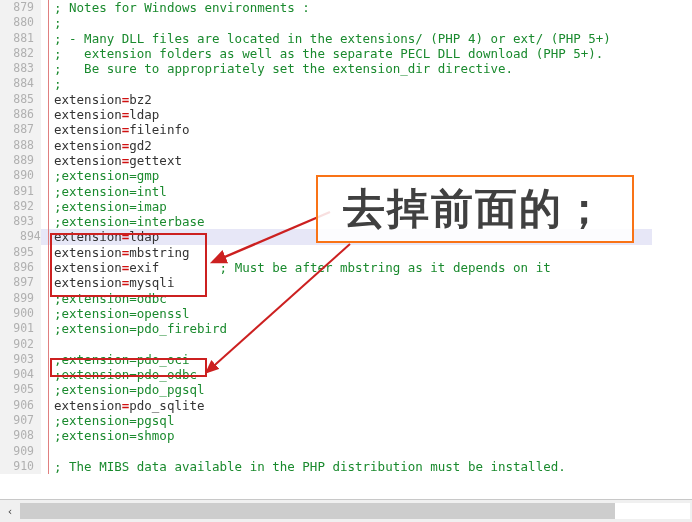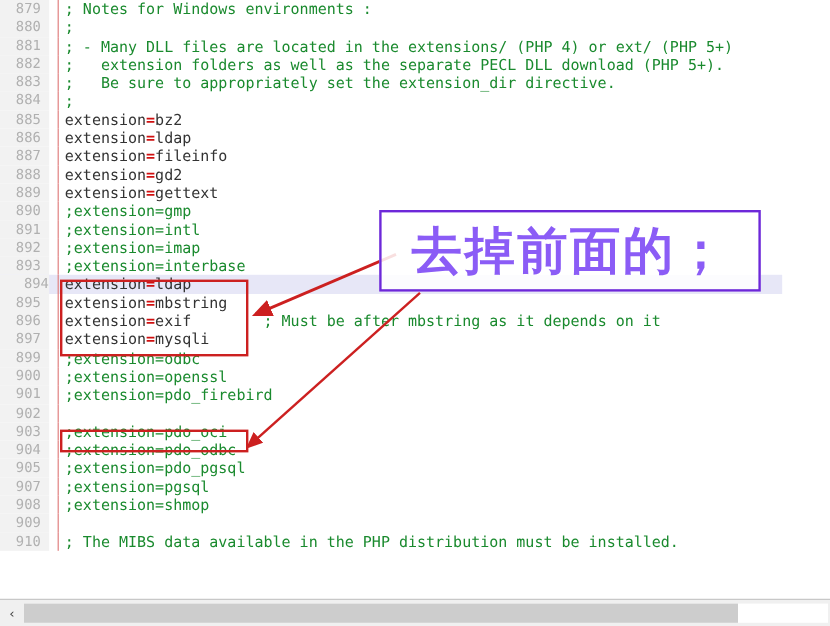--- a/index.html
+++ b/index.html
@@ -27,23 +27,23 @@
   .txt{position:absolute;left:54px;top:0;height:15.3px;white-space:pre;}
   .cm{color:#1a8a2e;}
   .key{color:#333333;}
   .eq{color:#d01010;font-weight:bold;}
   .val{color:#333333;}
 
   
   .ann{position:absolute;pointer-events:none;}
   .box{position:absolute;border:2px solid #cc2020;box-sizing:border-box;background:transparent;}
   .cn-box{
-    position:absolute;border:2px solid #6d28d9;box-sizing:border-box;
+    position:absolute;border:2px solid #f97316;box-sizing:border-box;
     background:rgba(255,255,255,0.86);
-    color:#8b5cf6;font-weight:bold;
+    color:#404040;font-weight:bold;
     font-family:"DejaVu Sans","Liberation Sans",sans-serif;
     display:flex;align-items:center;justify-content:center;
     letter-spacing:2px;
   }
   svg.arrows{position:absolute;left:0;top:0;width:692px;height:522px;}
 
   
   .hscroll{
     position:absolute;left:0;bottom:0;width:692px;height:22px;
     background:#f0f0f0;border-top:1px solid #c8c8c8;
@@ -82,20 +82,21 @@
       <div class="line"><div class="gutter">895</div><div class="rule"></div><div class="txt"><span class="key">extension</span><span class="eq">=</span><span class="val">mbstring</span></div></div>
       <div class="line"><div class="gutter">896</div><div class="rule"></div><div class="txt"><span class="key">extension</span><span class="eq">=</span><span class="val">exif</span><span>        </span><span class="cm">; Must be after mbstring as it depends on it</span></div></div>
       <div class="line"><div class="gutter">897</div><div class="rule"></div><div class="txt"><span class="key">extension</span><span class="eq">=</span><span class="val">mysqli</span></div></div>
       <div class="line"><div class="gutter">899</div><div class="rule"></div><div class="txt"><span class="cm">;extension=odbc</span></div></div>
       <div class="line"><div class="gutter">900</div><div class="rule"></div><div class="txt"><span class="cm">;extension=openssl</span></div></div>
       <div class="line"><div class="gutter">901</div><div class="rule"></div><div class="txt"><span class="cm">;extension=pdo_firebird</span></div></div>
       <div class="line"><div class="gutter">902</div><div class="rule"></div></div>
       <div class="line"><div class="gutter">903</div><div class="rule"></div><div class="txt"><span class="cm">;extension=pdo_oci</span></div></div>
       <div class="line"><div class="gutter">904</div><div class="rule"></div><div class="txt"><span class="cm">;extension=pdo_odbc</span></div></div>
       <div class="line"><div class="gutter">905</div><div class="rule"></div><div class="txt"><span class="cm">;extension=pdo_pgsql</span></div></div>
+      <div class="line"><div class="gutter">906</div><div class="rule"></div><div class="txt"><span class="key">extension</span><span class="eq">=</span><span class="val">pdo_sqlite</span></div></div>
       <div class="line"><div class="gutter">907</div><div class="rule"></div><div class="txt"><span class="cm">;extension=pgsql</span></div></div>
       <div class="line"><div class="gutter">908</div><div class="rule"></div><div class="txt"><span class="cm">;extension=shmop</span></div></div>
       <div class="line"><div class="gutter">909</div><div class="rule"></div><div class="txt"><span class=""></span></div></div>
       <div class="line"><div class="gutter">910</div><div class="rule"></div><div class="txt"><span class="cm">; The MIBS data available in the PHP distribution must be installed.</span></div></div>
     </div>
 
   <div class="ann">
     <svg class="arrows">
       <defs>
         <marker id="ah" markerWidth="7" markerHeight="7" refX="5.6" refY="3" orient="auto">

